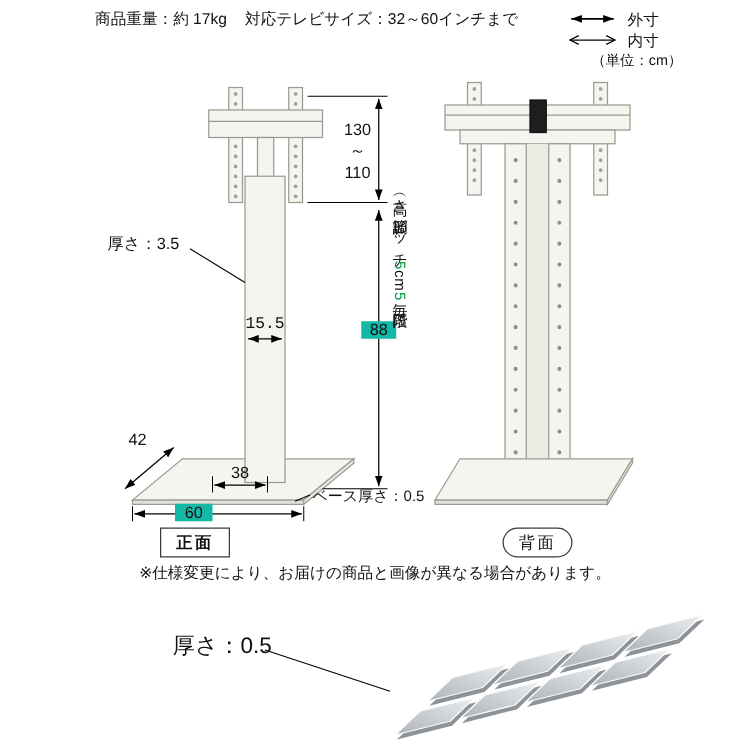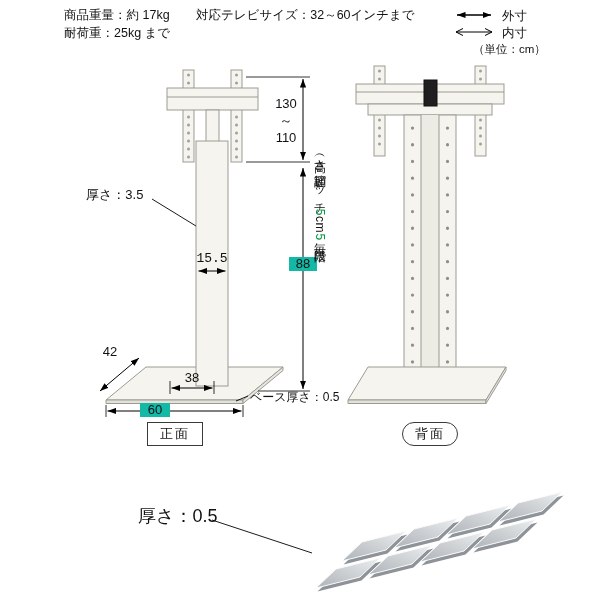--- a/index.html
+++ b/index.html
@@ -136,39 +136,39 @@
           <polygon points="1.5,3.5 45.5,-7.5 25.5,11.5 -18.5,22.5" fill="#8e9399"></polygon>
           <polygon points="0,0 44,-11 24,8 -20,19" fill="url(#sheetGrad)" stroke="#fbfbfb" stroke-width="1"></polygon>
         </g>
       <g transform="translate(492,530)">
           <polygon points="1.5,3.5 45.5,-7.5 25.5,11.5 -18.5,22.5" fill="#8e9399"></polygon>
           <polygon points="0,0 44,-11 24,8 -20,19" fill="url(#sheetGrad)" stroke="#fbfbfb" stroke-width="1"></polygon>
         </g>
     </g>
   </svg>
 
-  <div class="t" style="left:64px;top:8px;">商品重量：約 17kg</div>
-  <div class="t" style="left:64px;top:26px;">耐荷重：25kg まで</div>
+  <div class="t" style="left:76px;top:8px;">商品重量：約 17kg</div>
   <div class="t" style="left:196px;top:8px;">対応テレビサイズ：32～60インチまで</div>
   <div class="t" style="left:502px;top:9px;">外寸</div>
   <div class="t" style="left:502px;top:26px;">内寸</div>
   <div class="t" style="left:473px;top:42px;font-size:11.5px;">（単位：cm）</div>
 
   <div class="t" style="left:86px;top:187px;font-size:13px;">厚さ：3.5</div>
   <div class="dim nobg" style="left:196px;top:252px;width:32px;font-family:Liberation Mono, monospace;">15.5</div>
   <div class="dim nobg" style="left:96px;top:345px;width:28px;">42</div>
   <div class="dim nobg" style="left:178px;top:371px;width:28px;">38</div>
   <div class="dim" style="left:140px;top:403px;width:30px;">60</div>
   <div class="t" style="left:250px;top:390px;font-size:12px;">ベース厚さ：0.5</div>
 
   <div class="dim nobg" style="left:272px;top:97px;width:28px;">130</div>
   <div class="dim nobg" style="left:272px;top:114px;width:28px;">～</div>
   <div class="dim nobg" style="left:272px;top:131px;width:28px;">110</div>
   <div class="dim" style="left:289px;top:257px;width:28px;">88</div>
   <div class="vtext" style="left:311px;top:150px;"><span>（高さ調節ピッチ</span><span class="green">5</span><span>cm毎</span><span class="green">5</span><span>段階）</span></div>
 
-  <div class="caption-box" style="left:147px;top:422px;"><span>正面</span></div>
+  <div class="caption-box" style="left:128px;top:422px;font-weight:bold;"><span>正面</span></div>
   <div class="caption-box" style="left:402px;top:422px;border-radius:12px;"><span>背面</span></div>
 
+  <div class="disclaimer" style="top:450px;">※仕様変更により、お届けの商品と画像が異なる場合があります。</div>
 
   <div class="t" style="left:138px;top:505px;font-size:18px;">厚さ：0.5</div>
 
 </div>
 
 </body></html>

